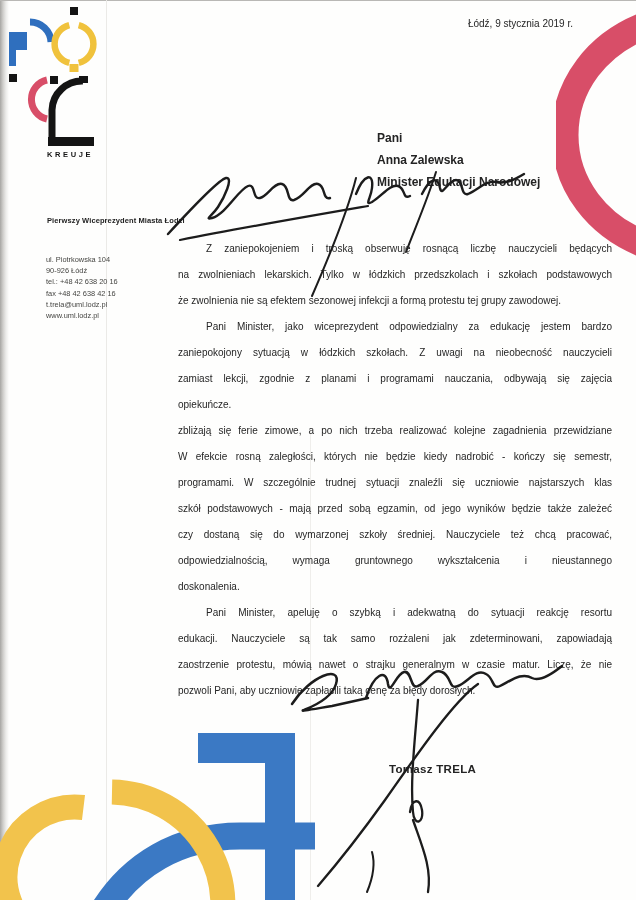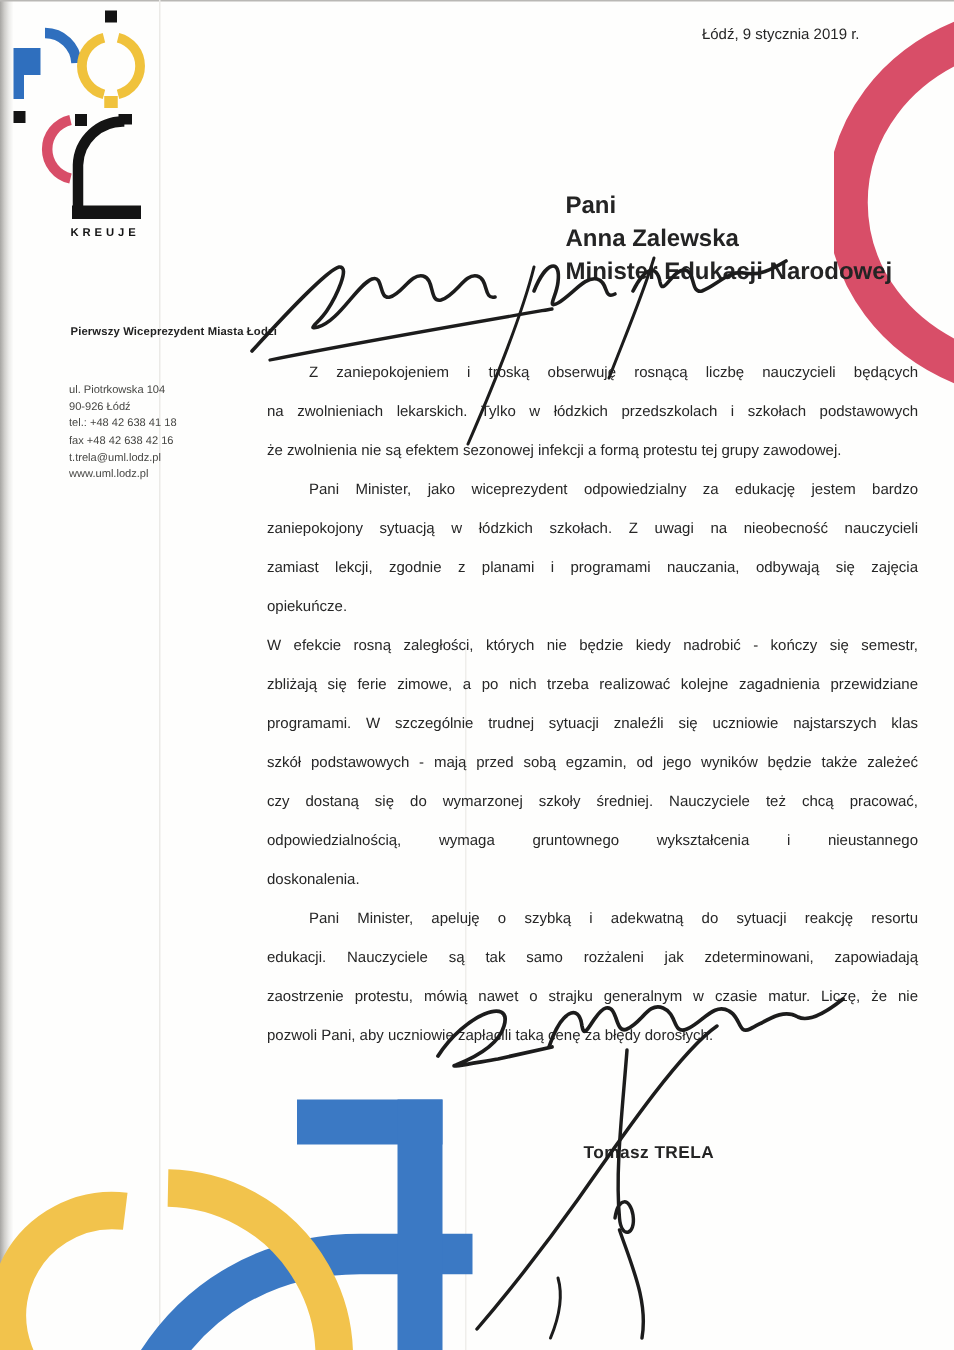--- a/index.html
+++ b/index.html
@@ -11,21 +11,21 @@
     background:linear-gradient(90deg,#a7a6a3 0,#cfcecb 3px,#ececea 6px,rgba(255,255,255,0) 9px);}
   .top-edge{position:absolute;left:0;top:0;width:636px;height:1px;background:#b9b8b5;}
   .crease{position:absolute;top:0;width:1px;height:900px;background:#ebeae7;}
   .crease.c1{left:106px;}
   .crease.c2{left:310px;top:430px;height:470px;background:#efeeeb;}
 
   .logo-svg{position:absolute;left:0;top:0;}
   .sender-title{position:absolute;left:47px;top:216px;font-size:7.5px;font-weight:bold;color:#222;letter-spacing:.1px;}
   .contact{position:absolute;left:46px;top:254px;font-size:7.4px;line-height:11.2px;color:#454542;}
   .date-line{position:absolute;right:63px;top:18px;font-size:10px;color:#262626;}
-  .recipient{position:absolute;left:377px;top:127px;font-size:16px;font-weight:bold;line-height:22px;color:#242424;}
+  .recipient{position:absolute;left:377px;top:127px;font-size:12px;font-weight:bold;line-height:22px;color:#242424;}
 
   .bodytext{position:absolute;left:178px;top:236px;width:434px;font-size:10px;color:#262626;}
   .line{height:26px;line-height:26px;text-align:justify;text-align-last:justify;white-space:normal;overflow:visible;}
   .line.last{text-align-last:left;}
   .line.indent{text-indent:28px;}
 
   .sig-name{position:absolute;left:389px;top:763px;font-size:11.5px;font-weight:bold;letter-spacing:.3px;color:#242424;}
 
   .hand{position:absolute;pointer-events:none;}
   .hand path{fill:none;stroke:#1c1c1c;stroke-linecap:round;stroke-linejoin:round;}
@@ -72,21 +72,21 @@
   <svg class="deco" style="right:0;top:0;" width="80" height="270" viewBox="556 0 80 270">
     <path class="s-pink" d="M 655,22 C 535,60 535,210 655,248" stroke-width="27"></path>
   </svg>
 
   <div class="date-line">Łódź, 9 stycznia 2019 r.</div>
 
   <div class="sender-title">Pierwszy Wiceprezydent Miasta Łodzi</div>
   <div class="contact">
       <div>ul. Piotrkowska 104</div>
       <div>90-926 Łódź</div>
-      <div>tel.: +48 42 638 41 18</div>
+      <div>tel.: +48 42 638 20 16</div>
       <div>fax +48 42 638 42 16</div>
       <div>t.trela@uml.lodz.pl</div>
       <div>www.uml.lodz.pl</div>
     </div>
 
   <div class="recipient">
       <div>Pani</div>
       <div>Anna Zalewska</div>
       <div>Minister Edukacji Narodowej</div>
     </div>
@@ -101,22 +101,22 @@
   </svg>
 
   <div class="bodytext">
       <div class="line indent">Z zaniepokojeniem i troską obserwuję rosnącą liczbę nauczycieli będących</div>
       <div class="line">na zwolnieniach lekarskich. Tylko w łódzkich przedszkolach i szkołach podstawowych</div>
       <div class="line last">że zwolnienia nie są efektem sezonowej infekcji a formą protestu tej grupy zawodowej.</div>
       <div class="line indent">Pani Minister, jako wiceprezydent odpowiedzialny za edukację jestem bardzo</div>
       <div class="line">zaniepokojony sytuacją w łódzkich szkołach. Z uwagi na nieobecność nauczycieli</div>
       <div class="line">zamiast lekcji, zgodnie z planami i programami nauczania, odbywają się zajęcia</div>
       <div class="line last">opiekuńcze.</div>
+      <div class="line">zbliżają się ferie zimowe, a po nich trzeba realizować kolejne zagadnienia przewidziane</div>
       <div class="line">W efekcie rosną zaległości, których nie będzie kiedy nadrobić - kończy się semestr,</div>
-      <div class="line">zbliżają się ferie zimowe, a po nich trzeba realizować kolejne zagadnienia przewidziane</div>
       <div class="line">programami. W szczególnie trudnej sytuacji znaleźli się uczniowie najstarszych klas</div>
       <div class="line">szkół podstawowych - mają przed sobą egzamin, od jego wyników będzie także zależeć</div>
       <div class="line">czy dostaną się do wymarzonej szkoły średniej. Nauczyciele też chcą pracować,</div>
       <div class="line">odpowiedzialnością, wymaga gruntownego wykształcenia i nieustannego</div>
       <div class="line last">doskonalenia.</div>
       <div class="line indent">Pani Minister, apeluję o szybką i adekwatną do sytuacji reakcję resortu</div>
       <div class="line">edukacji. Nauczyciele są tak samo rozżaleni jak zdeterminowani, zapowiadają</div>
       <div class="line">zaostrzenie protestu, mówią nawet o strajku generalnym w czasie matur. Liczę, że nie</div>
       <div class="line last">pozwoli Pani, aby uczniowie zapłacili taką cenę za błędy dorosłych.</div>
     </div>

